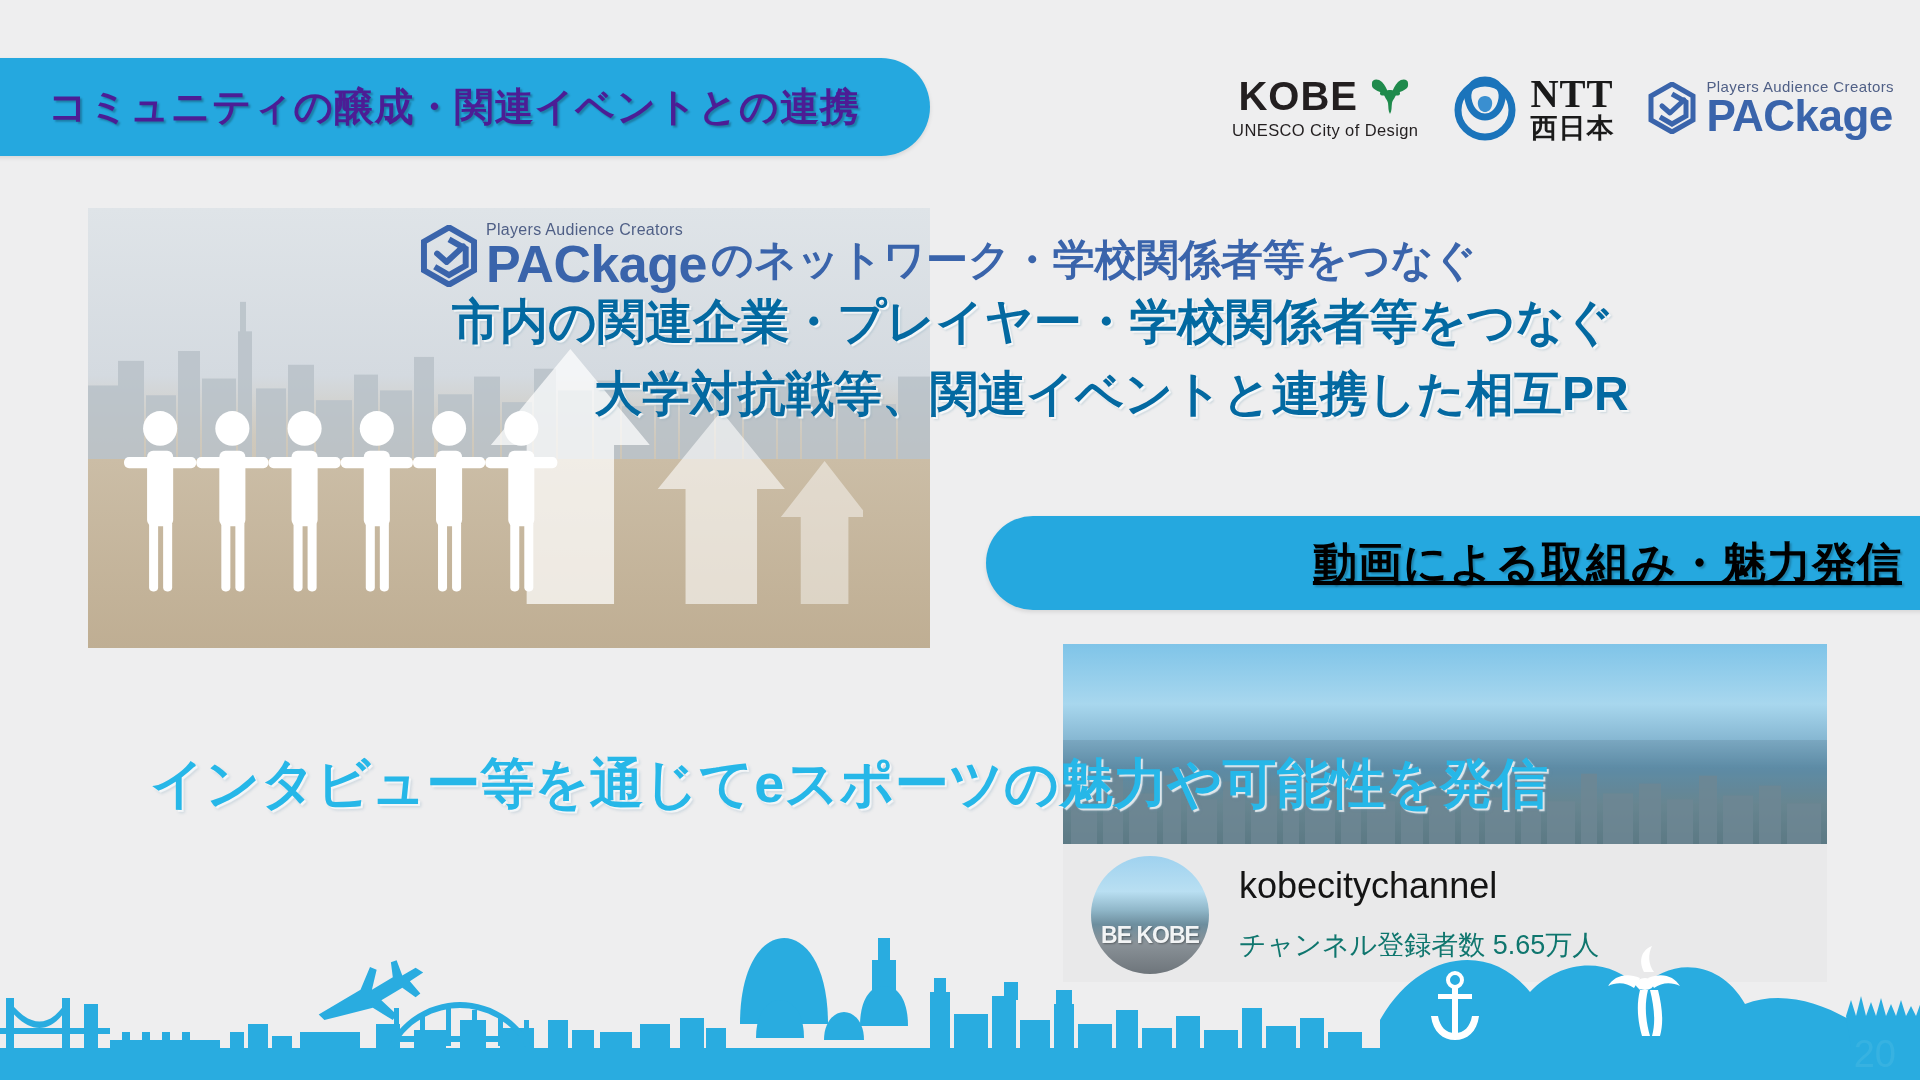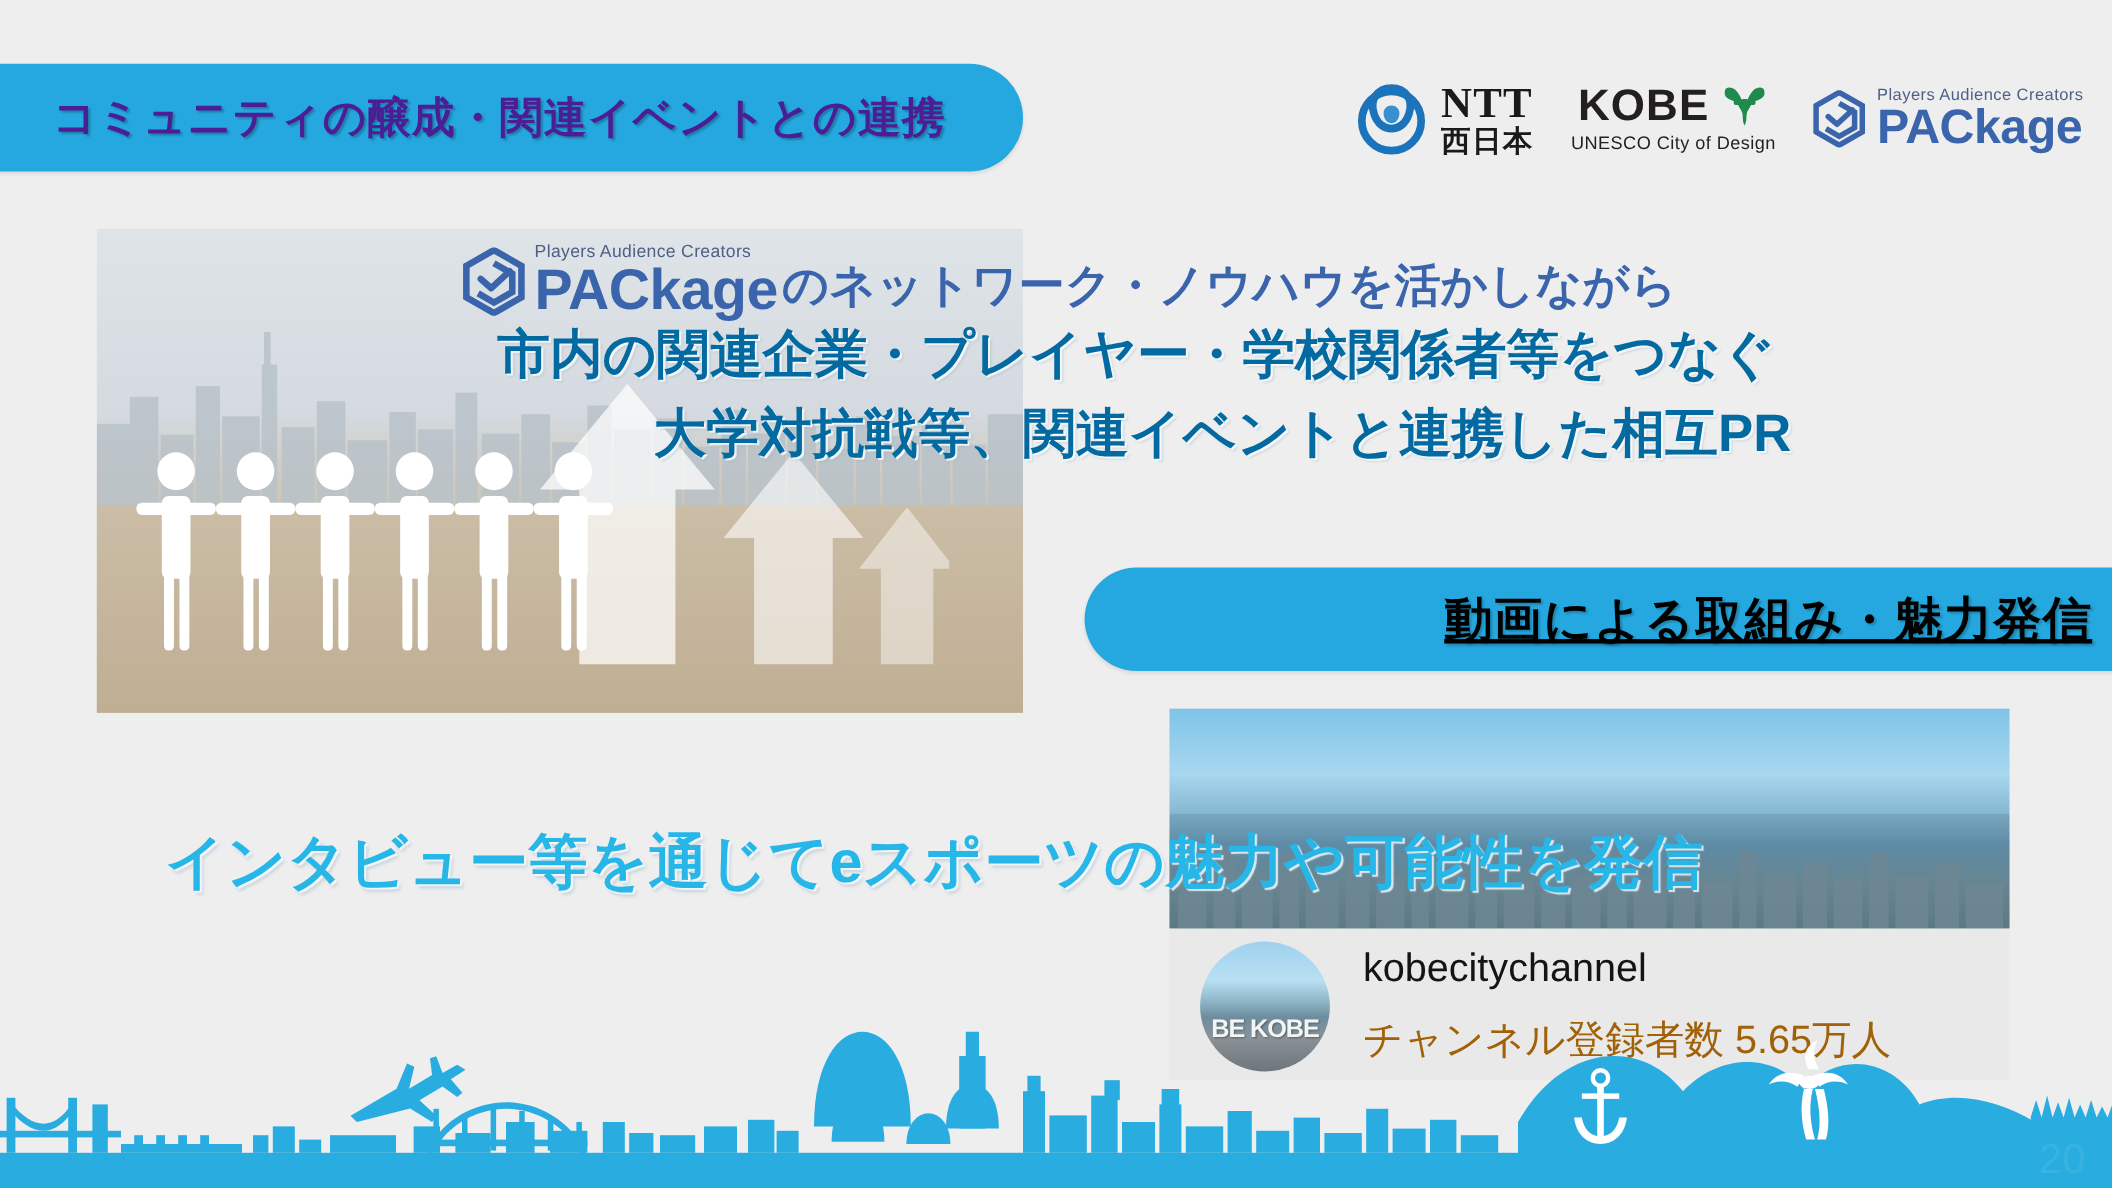--- a/index.html
+++ b/index.html
@@ -112,21 +112,21 @@
     background:linear-gradient(to bottom,#9fd2ef 0%,#b9dff2 30%,#8fb6c8 46%,#6d8e9e 58%,#8a9298 74%,#6e757b 100%);
     position:relative;overflow:hidden;flex:none;
   }
   .yt-avatar .bekobe{
     position:absolute;left:50%;top:56%;transform:translateX(-50%);
     font-size:23px;font-weight:bold;color:#f2f4f5;letter-spacing:-1px;white-space:nowrap;
     text-shadow:1px 1px 2px rgba(0,0,0,.35);
   }
   .yt-meta{margin-left:30px;display:flex;flex-direction:column;justify-content:center;}
   .yt-name{font-size:36px;color:#141414;line-height:1.25;}
-  .yt-subs{font-size:36px;color:#a16207;margin-top:19px;}
+  .yt-subs{font-size:27px;color:#0f766e;margin-top:19px;}
 
   
   .bottom-copy{
     position:absolute;left:150px;top:748px;white-space:nowrap;
     font-size:54px;font-weight:bold;color:#26b7e8;
     text-shadow:2px 2px 1px rgba(255,255,255,.8), 3px 3px 3px rgba(110,150,175,.30);
     z-index:6;
     text-align:center;
   }
 
@@ -229,43 +229,43 @@
       </g>
     </svg>
   </div>
 
   <div class="title-pill">
     <div class="title-text">コミュニティの醸成・関連イベントとの連携</div>
   </div>
 
   <div class="logo-row">
 
-    <div class="logo ntt-logo">
-      <svg class="ntt-mark" viewBox="0 0 66 66">
-        <circle cx="33" cy="35" r="27" fill="none" stroke="#1b74bb" stroke-width="7"></circle>
-        <path d="M33 5 C20 5 13 16 17 28 C20 38 27 42 33 42 C39 42 46 38 49 28 C53 16 46 5 33 5 Z" fill="none" stroke="#1b74bb" stroke-width="7"></path>
-        <path d="M33 21 C28 21 25 25 26 30 C27 35 30 37 33 37 C36 37 39 35 40 30 C41 25 38 21 33 21 Z" fill="#3a8fd0"></path>
-      </svg>
-      <div class="ntt-text">
-        <span class="ntt-word">NTT</span>
-        <span class="ntt-jp">西日本</span>
-      </div>
-    </div>
-
     <div class="logo kobe-logo">
       <div class="kobe-top">
         <span class="kobe-word">KOBE</span>
         <svg class="kobe-mark" viewBox="0 0 44 38">
           <path d="M4 6 C4 2 10 1 14 5 C17 8 19 12 20 16 C14 16 8 14 5 11 C3.5 9.5 4 7 4 6 Z" fill="#1f8a4c"></path>
           <path d="M40 6 C40 2 34 1 30 5 C27 8 25 12 24 16 C30 16 36 14 39 11 C40.5 9.5 40 7 40 6 Z" fill="#1f8a4c"></path>
           <path d="M22 13 C25 13 28 14 28 17 C28 20 25 22 24 26 C23.4 30 24 34 22 37 C20 34 20.6 30 20 26 C19 22 16 20 16 17 C16 14 19 13 22 13 Z" fill="#1f8a4c"></path>
           <rect x="12" y="14" width="20" height="4.5" rx="2" fill="#1f8a4c"></rect>
         </svg>
       </div>
       <div class="kobe-sub">UNESCO City of Design</div>
+    </div>
+
+    <div class="logo ntt-logo">
+      <svg class="ntt-mark" viewBox="0 0 66 66">
+        <circle cx="33" cy="35" r="27" fill="none" stroke="#1b74bb" stroke-width="7"></circle>
+        <path d="M33 5 C20 5 13 16 17 28 C20 38 27 42 33 42 C39 42 46 38 49 28 C53 16 46 5 33 5 Z" fill="none" stroke="#1b74bb" stroke-width="7"></path>
+        <path d="M33 21 C28 21 25 25 26 30 C27 35 30 37 33 37 C36 37 39 35 40 30 C41 25 38 21 33 21 Z" fill="#3a8fd0"></path>
+      </svg>
+      <div class="ntt-text">
+        <span class="ntt-word">NTT</span>
+        <span class="ntt-jp">西日本</span>
+      </div>
     </div>
 
     <div class="logo pack-logo">
       <svg class="pack-mark" viewBox="0 0 48 52">
         <path d="M24 2 L45 14 L45 38 L24 50 L3 38 L3 14 Z" fill="none" stroke="#3a64ab" stroke-width="5"></path>
         <path d="M24 12 L38 20 L38 34 L24 42 L12 35" fill="none" stroke="#3a64ab" stroke-width="5"></path>
         <path d="M14 24 L22 31 L36 18" fill="none" stroke="#3a64ab" stroke-width="5" stroke-linecap="round" stroke-linejoin="round"></path>
       </svg>
       <div class="pack-text">
         <span class="pack-tag">Players Audience Creators</span>
@@ -280,21 +280,21 @@
         <svg class="inline-pack-mark" viewBox="0 0 48 52">
           <path d="M24 2 L45 14 L45 38 L24 50 L3 38 L3 14 Z" fill="none" stroke="#3a64ab" stroke-width="5"></path>
           <path d="M24 12 L38 20 L38 34 L24 42 L12 35" fill="none" stroke="#3a64ab" stroke-width="5"></path>
           <path d="M14 24 L22 31 L36 18" fill="none" stroke="#3a64ab" stroke-width="5" stroke-linecap="round" stroke-linejoin="round"></path>
         </svg>
         <span class="inline-pack-text">
           <span class="inline-pack-tag">Players Audience Creators</span>
           <span class="inline-pack-word">PACkage</span>
         </span>
       </span>
-      <span class="inline-rest">のネットワーク・ノウハウを活かしながら</span>
+      <span class="inline-rest">のネットワーク・学校関係者等をつなぐ</span>
     </div>
     <div class="copy-line2">市内の関連企業・プレイヤー・学校関係者等をつなぐ</div>
     <div class="copy-line3">大学対抗戦等、関連イベントと連携した相互PR</div>
   </div>
 
   <div class="banner">
     <div class="banner-text">動画による取組み・魅力発信</div>
   </div>
 
   <div class="yt-card">

